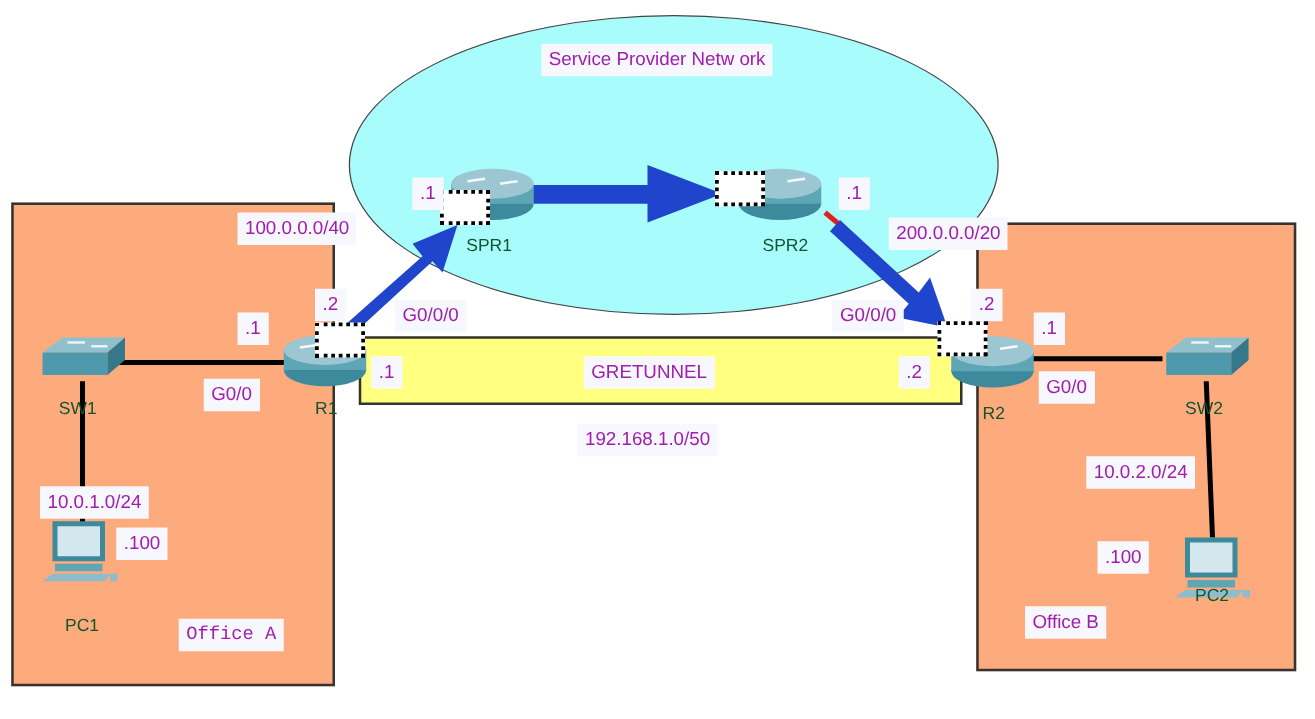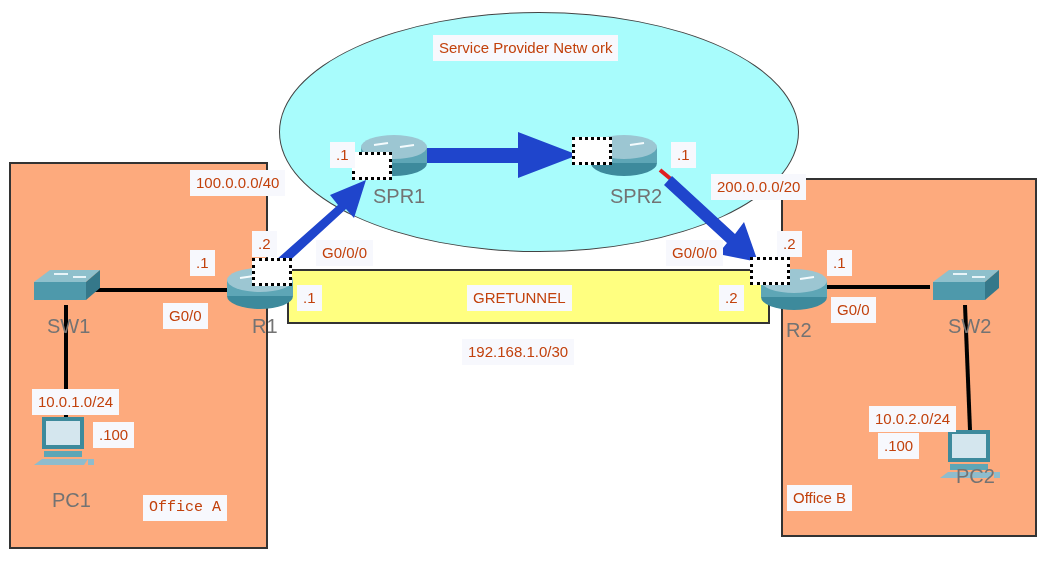--- a/index.html
+++ b/index.html
@@ -1,22 +1,22 @@
 <!DOCTYPE html>
 <html><head>
 <meta charset="utf-8">
 <style>
   html,body{margin:0;padding:0;background:#ffffff;}
   body{width:1052px;height:575px;position:relative;overflow:hidden;font-family:"Liberation Sans",sans-serif;}
   .abs{position:absolute;}
   .office{position:absolute;background:#fdaa7d;border:2px solid #333;box-sizing:border-box;}
   .tunnel{position:absolute;background:#ffff80;border:2px solid #333;box-sizing:border-box;}
   .cloud{position:absolute;background:#a8fcfc;border:1px solid #444;border-radius:50%;box-sizing:border-box;}
-  .lbl{position:absolute;background:#f7f8fd;color:#c2410c;font-size:15px;line-height:18px;padding:4px 6px;white-space:nowrap;}
-  .dev-name{position:absolute;color:#737373;font-size:20px;line-height:16px;white-space:nowrap;}
+  .lbl{position:absolute;background:#f7f8fd;color:#a21caf;font-size:15px;line-height:18px;padding:4px 6px;white-space:nowrap;}
+  .dev-name{position:absolute;color:#14532d;font-size:14px;line-height:16px;white-space:nowrap;}
   svg.layer{position:absolute;left:0;top:0;}
   .pdu{position:absolute;width:40px;height:28px;background:#fff;border:3px dotted #000;box-sizing:border-box;}
 </style>
 </head>
 <body>
 
 <div class="cloud" style="left:279px;top:12px;width:520px;height:240px;"></div>
 <div class="office" style="left:9px;top:162px;width:259px;height:387px;"></div>
 <div class="office" style="left:781px;top:178px;width:256px;height:359px;"></div>
 <div class="tunnel" style="left:287px;top:269px;width:483px;height:55px;"></div>
@@ -105,34 +105,34 @@
   <rect x="12" y="36" width="38" height="6" fill="#5ea6b6"></rect>
   <polygon points="2,50 10,44 56,44 52,50" fill="#8fbccc"></polygon>
   <rect x="56" y="44" width="6" height="6" fill="#8fbccc"></rect>
 </svg>
 <div class="dev-name" style="left:956px;top:468px;">PC2</div>
 
 <div class="lbl" style="left:433px;top:35px;">Service Provider Netw ork</div>
 <div class="lbl" style="left:190px;top:170px;">100.0.0.0/40</div>
 <div class="lbl" style="left:711px;top:174px;">200.0.0.0/20</div>
 <div class="lbl" style="left:32px;top:368px;margin-top:21px;">10.0.1.0/24</div>
-<div class="lbl" style="left:869px;top:365px;margin-top:41px;">10.0.2.0/24</div>
-<div class="lbl" style="left:462px;top:339px;">192.168.1.0/30</div>
+<div class="lbl" style="left:869px;top:365px;">10.0.2.0/24</div>
+<div class="lbl" style="left:462px;top:339px;">192.168.1.0/50</div>
 <div class="lbl" style="left:467px;top:285px;">GRETUNNEL</div>
 
 <div class="lbl" style="left:316px;top:240px;">G0/0/0</div>
 <div class="lbl" style="left:666px;top:240px;">G0/0/0</div>
 <div class="lbl" style="left:163px;top:303px;">G0/0</div>
 <div class="lbl" style="left:831px;top:297px;">G0/0</div>
 
 <div class="lbl" style="left:190px;top:250px;">.1</div>
 <div class="lbl" style="left:252px;top:231px;">.2</div>
 <div class="lbl" style="left:297px;top:285px;">.1</div>
 <div class="lbl" style="left:827px;top:250px;">.1</div>
 <div class="lbl" style="left:777px;top:231px;">.2</div>
 <div class="lbl" style="left:719px;top:285px;">.2</div>
 <div class="lbl" style="left:330px;top:142px;">.1</div>
 <div class="lbl" style="left:671px;top:142px;">.1</div>
 <div class="lbl" style="left:93px;top:422px;">.100</div>
 <div class="lbl" style="left:878px;top:433px;">.100</div>
 
 <div class="lbl" style="left:143px;top:495px;font-family:Liberation Mono, monospace;">Office A</div>
-<div class="lbl" style="left:787px;top:485px;">Office B</div>
+<div class="lbl" style="left:820px;top:485px;">Office B</div>
 
 </body></html>

